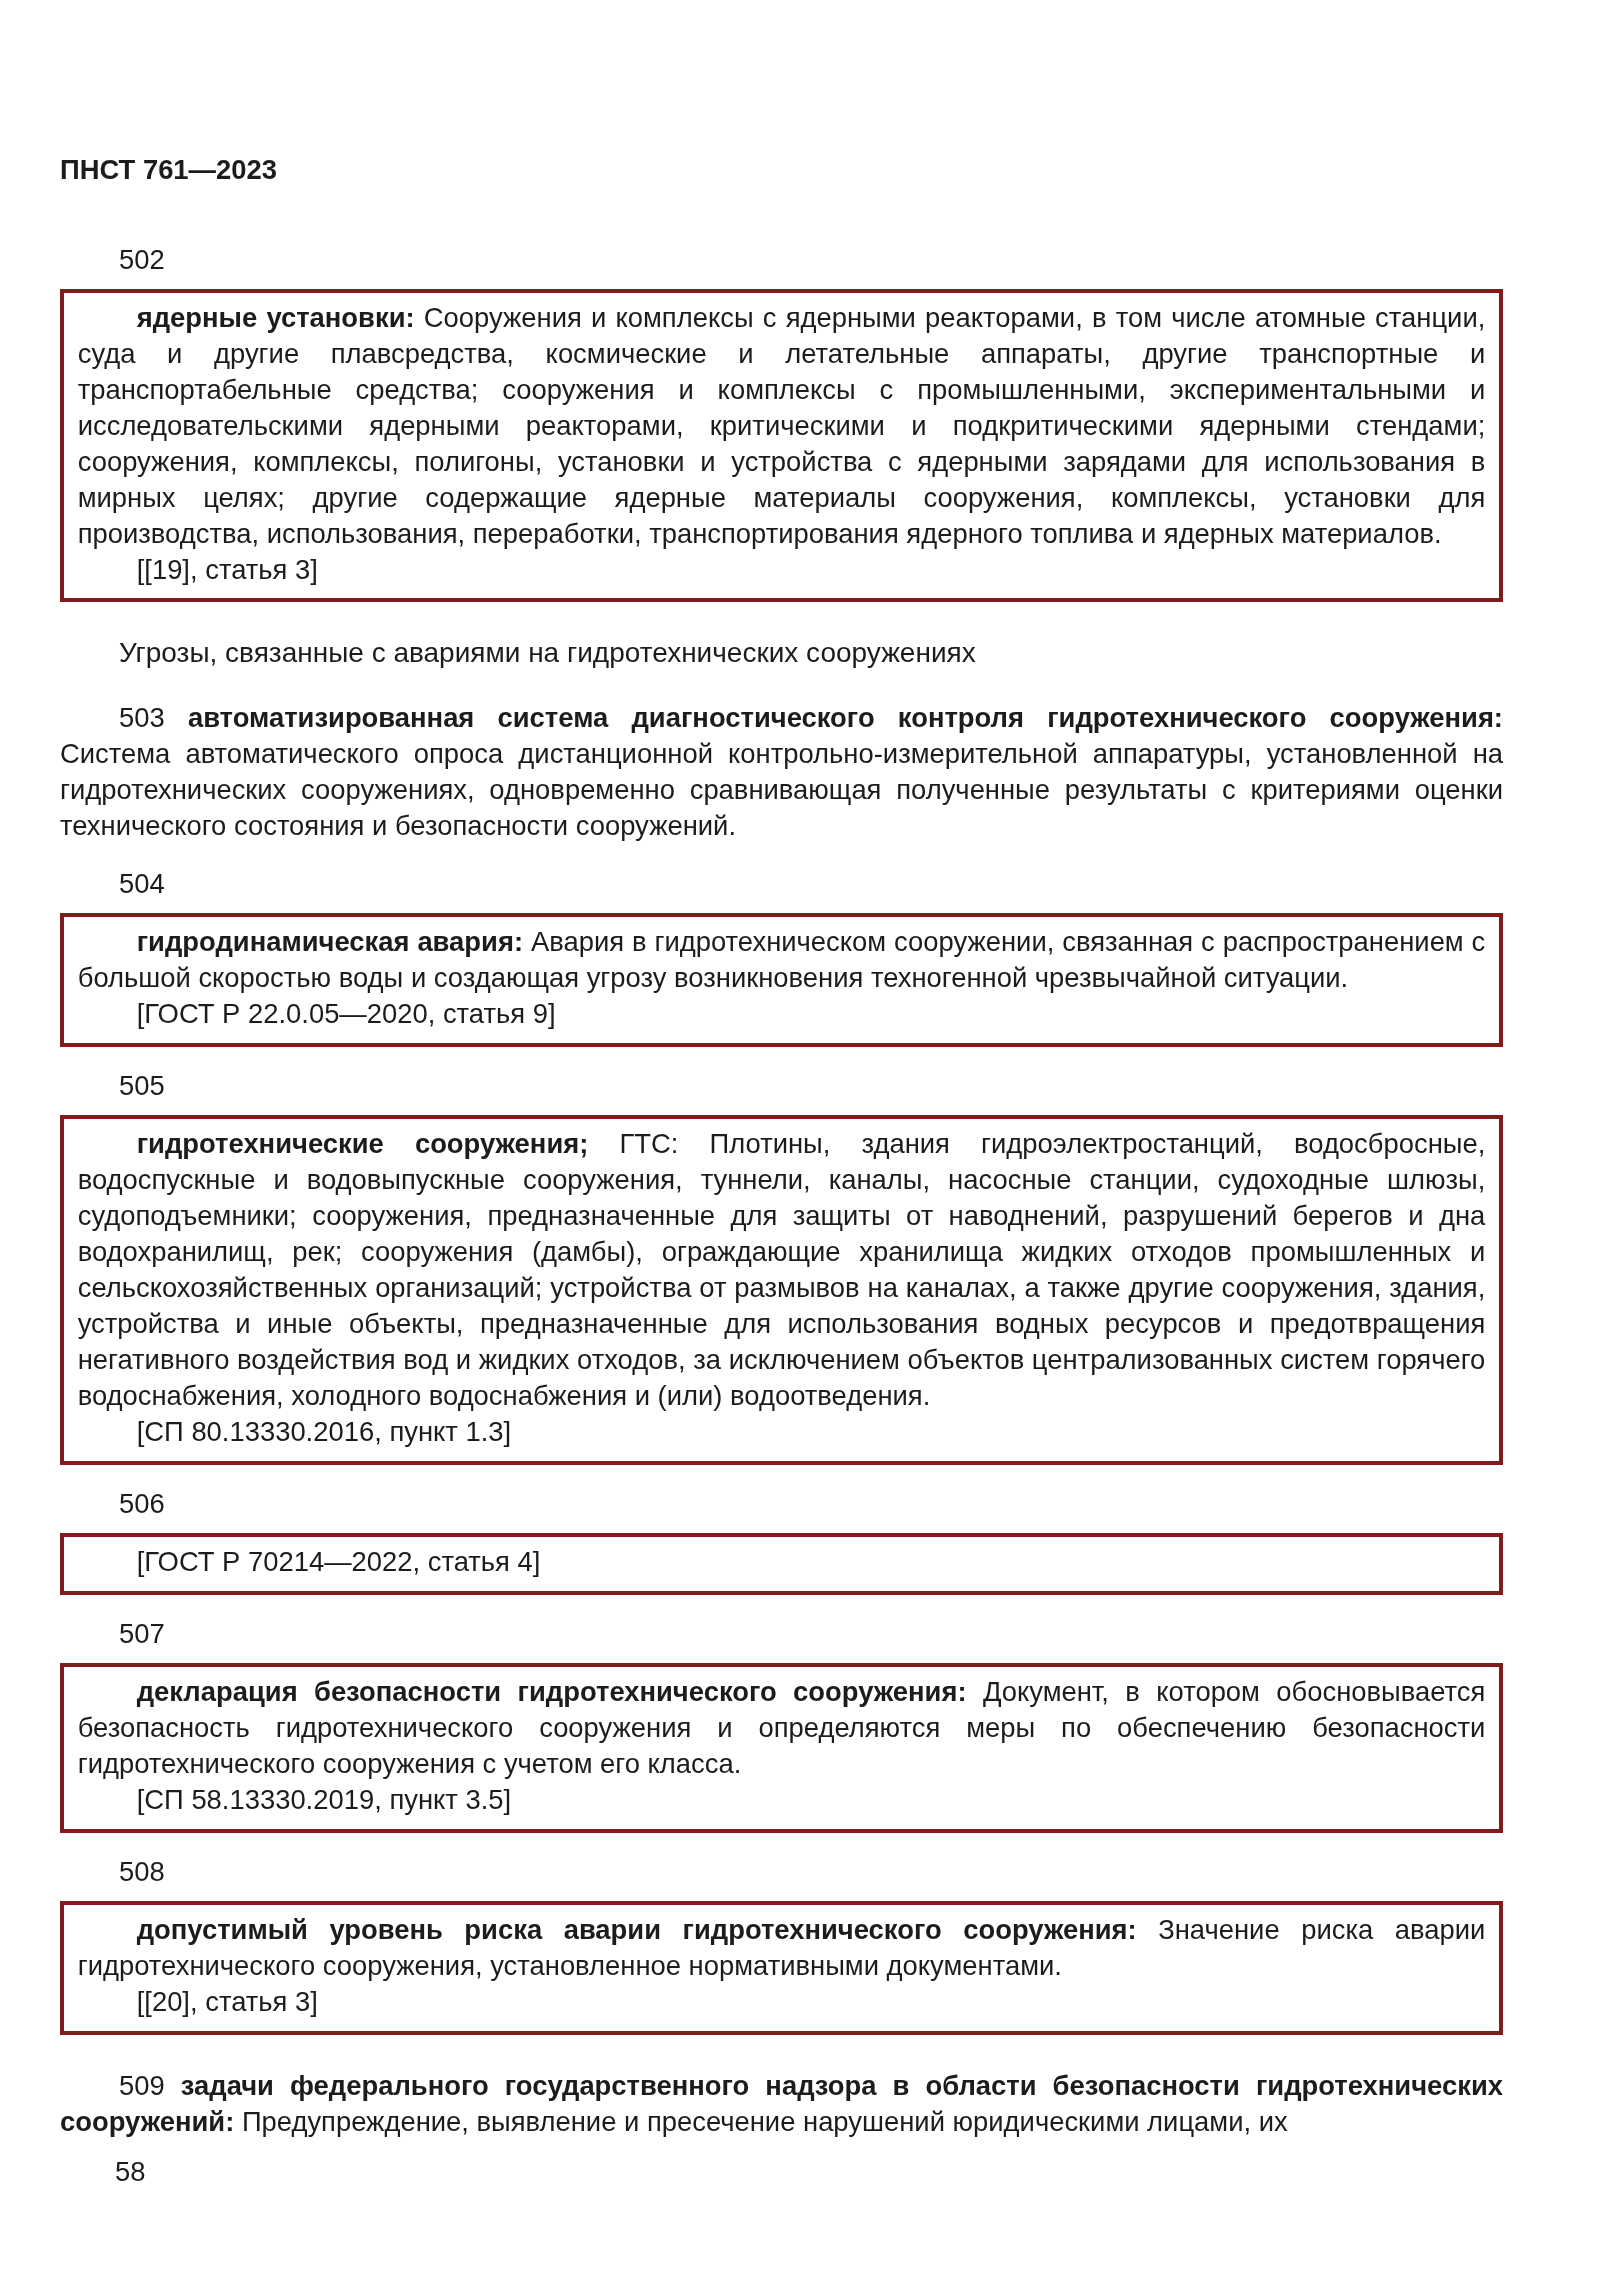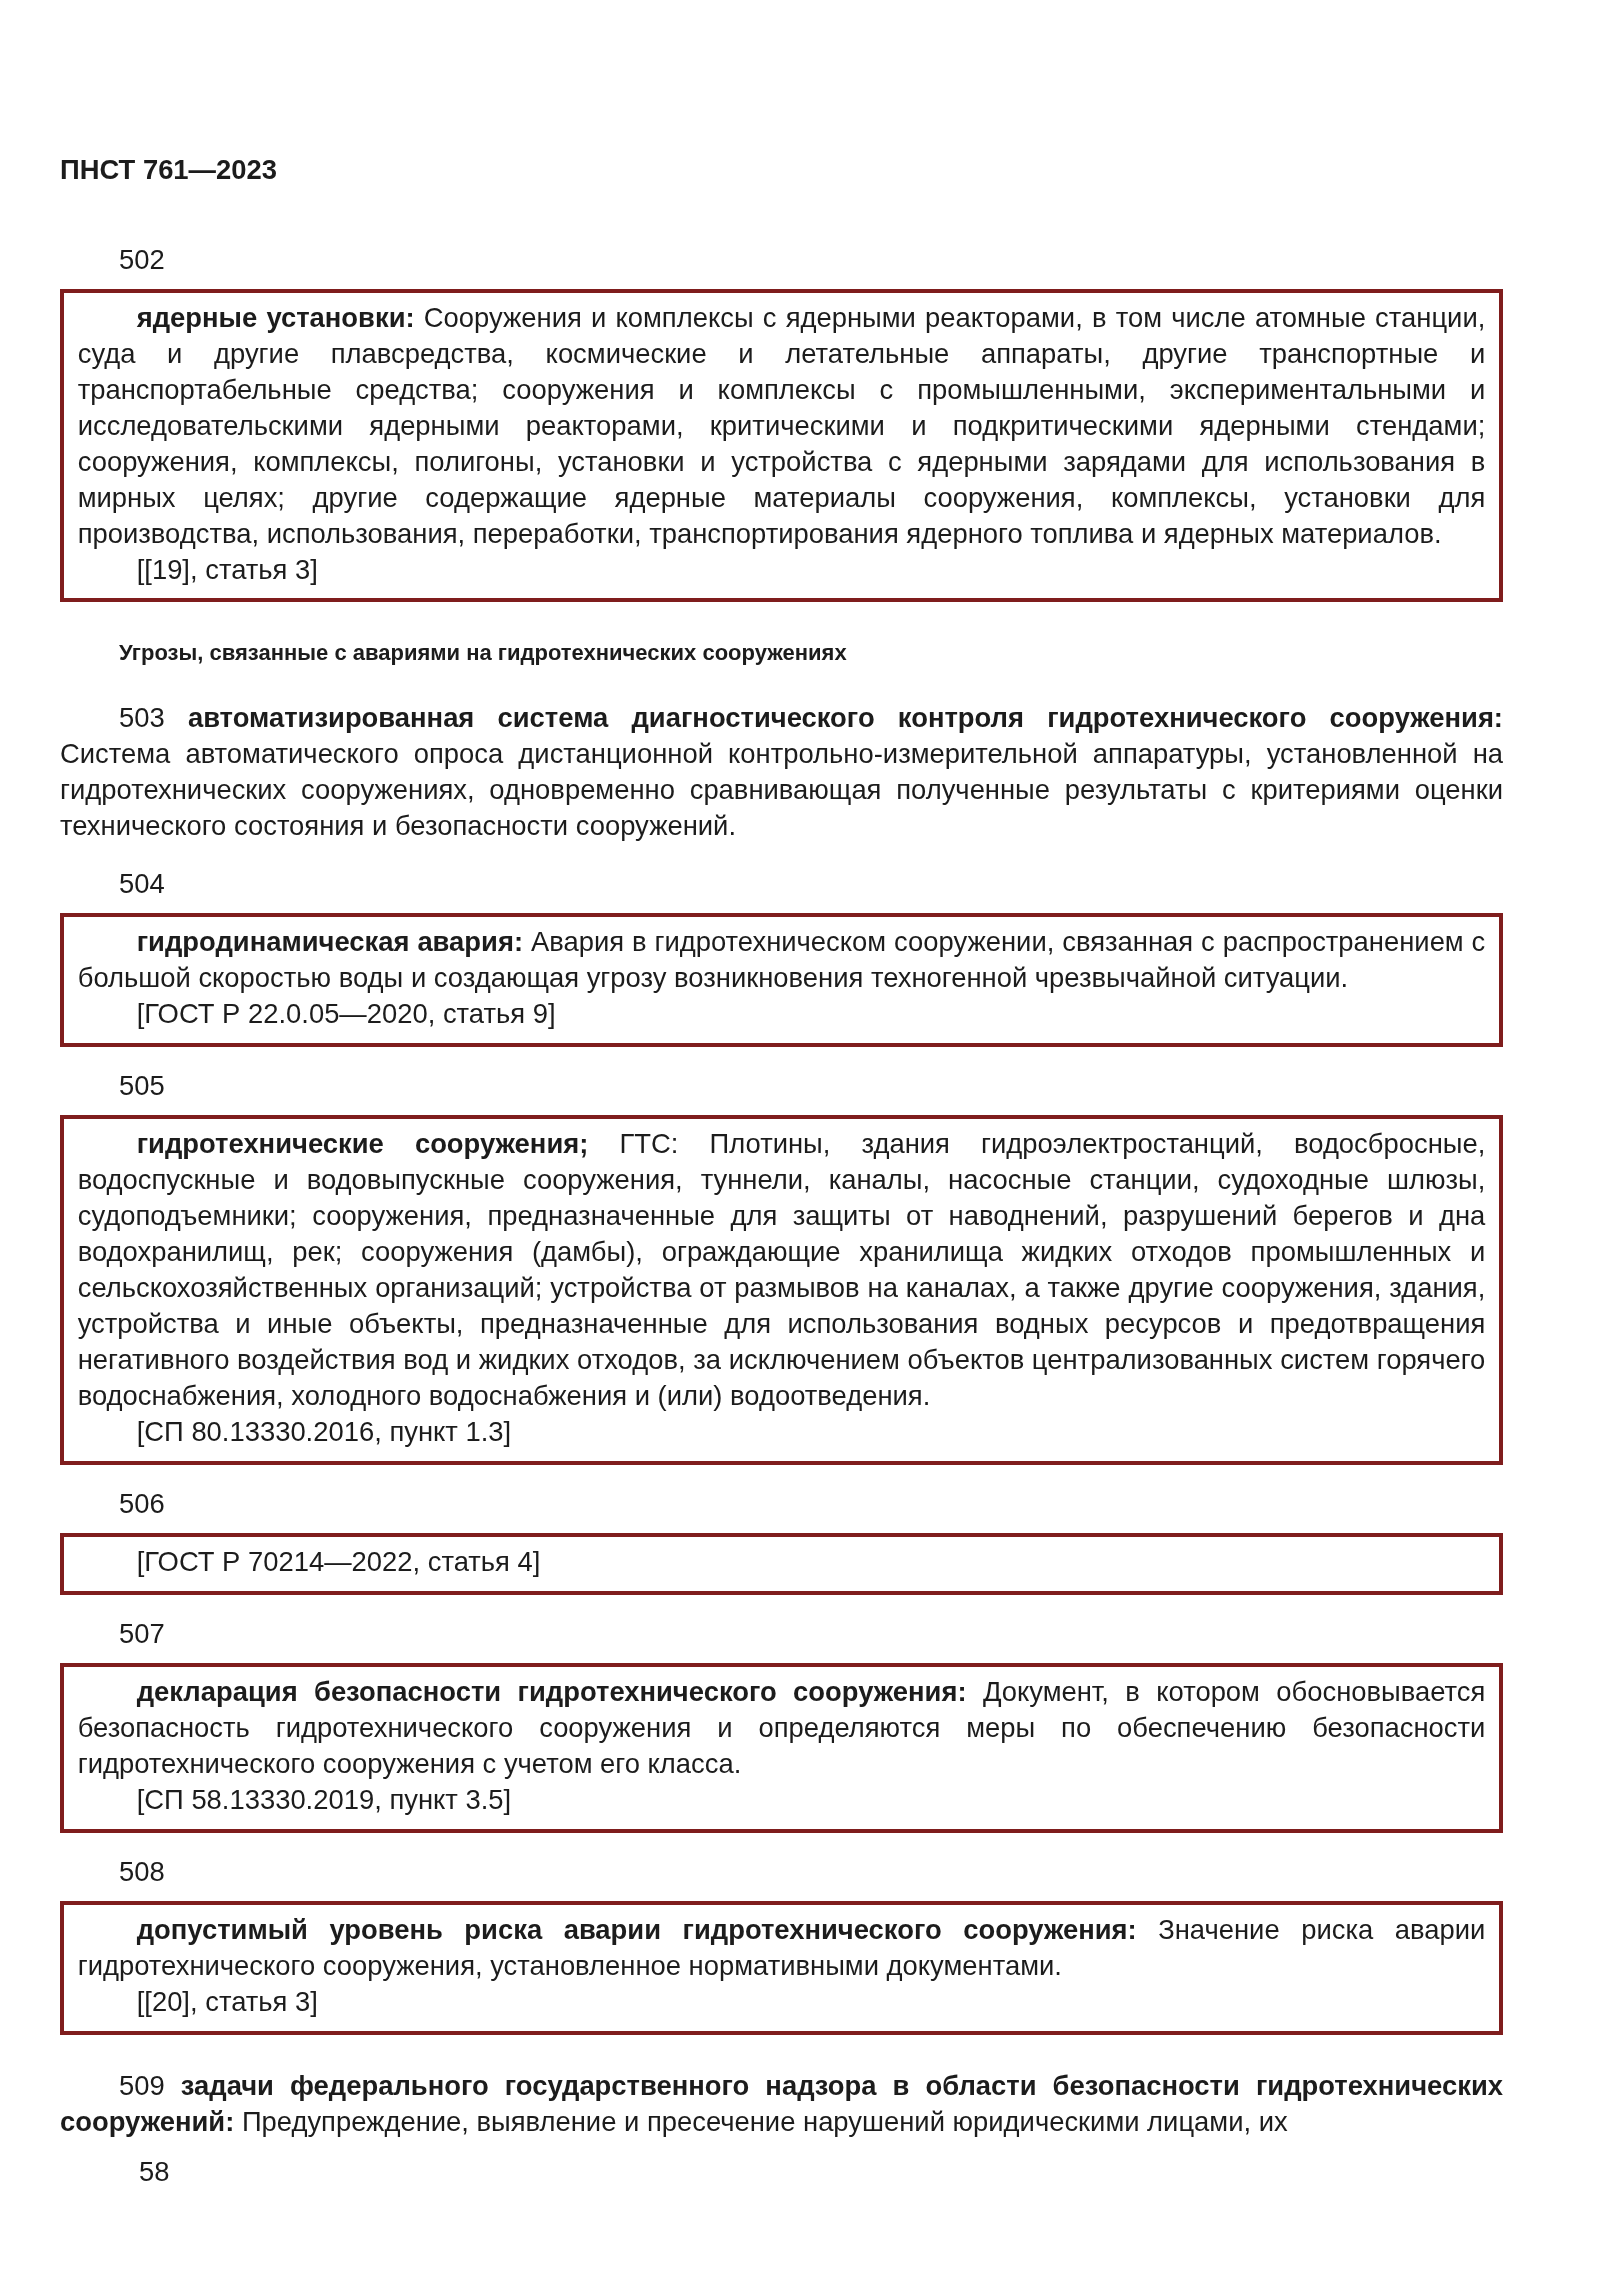--- a/index.html
+++ b/index.html
@@ -40,40 +40,40 @@
     margin: 0;
     text-indent: 59px;
     text-align: justify;
   }
   .def-source {
     margin: 0;
     text-indent: 59px;
     text-align: left;
   }
   .section-heading {
-    font-size: 22px;
-    font-weight: bold;
+    font-size: 28px;
+    font-weight: normal;
     margin: 33px 0 29px 0;
     padding-left: 59px;
     line-height: 36px;
   }
   .para {
     margin: 0 0 13.7px 0;
     text-indent: 59px;
     text-align: justify;
   }
   .para .num {
     font-weight: normal;
   }
   .term {
     font-weight: bold;
   }
   .page-number {
     position: absolute;
-    left: 139px;
+    left: 115px;
     bottom: 103px;
   }
 </style>
 </head>
 <body>
 
 <div class="page">
 
   <div class="doc-header">ПНСТ 761—2023</div>
 

